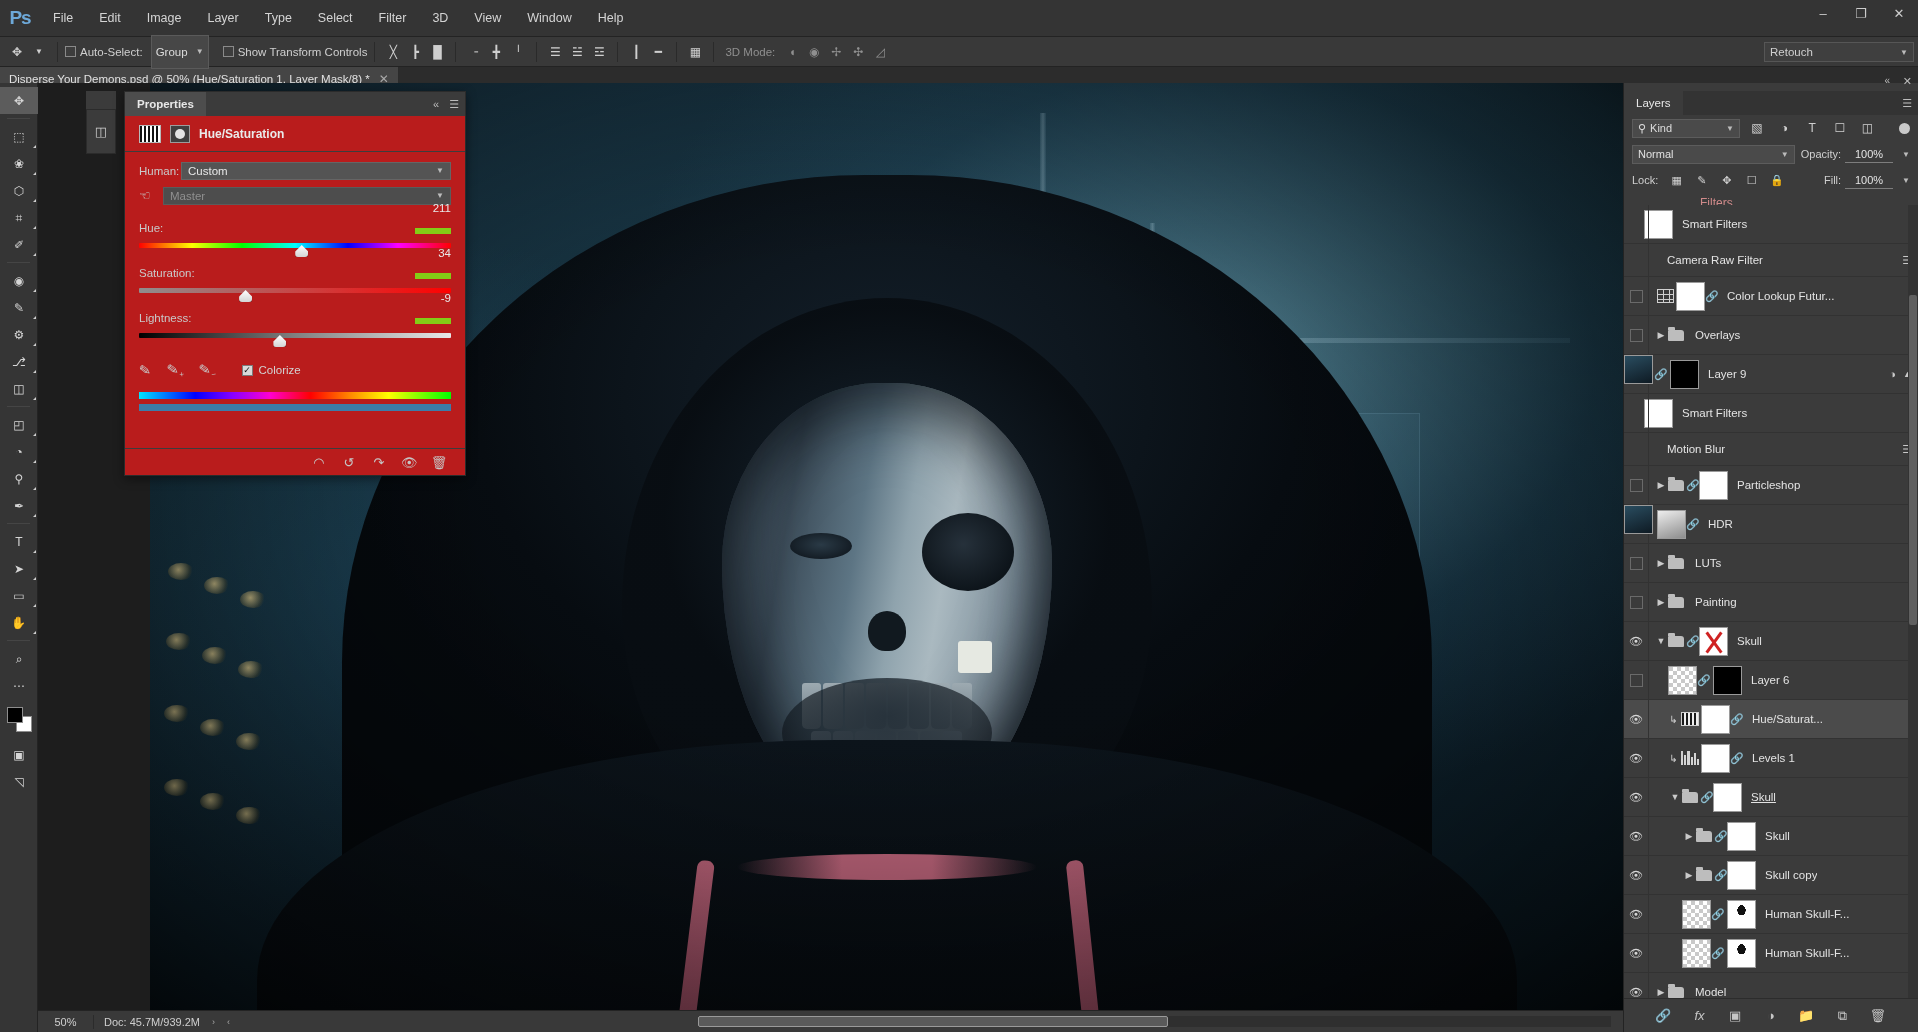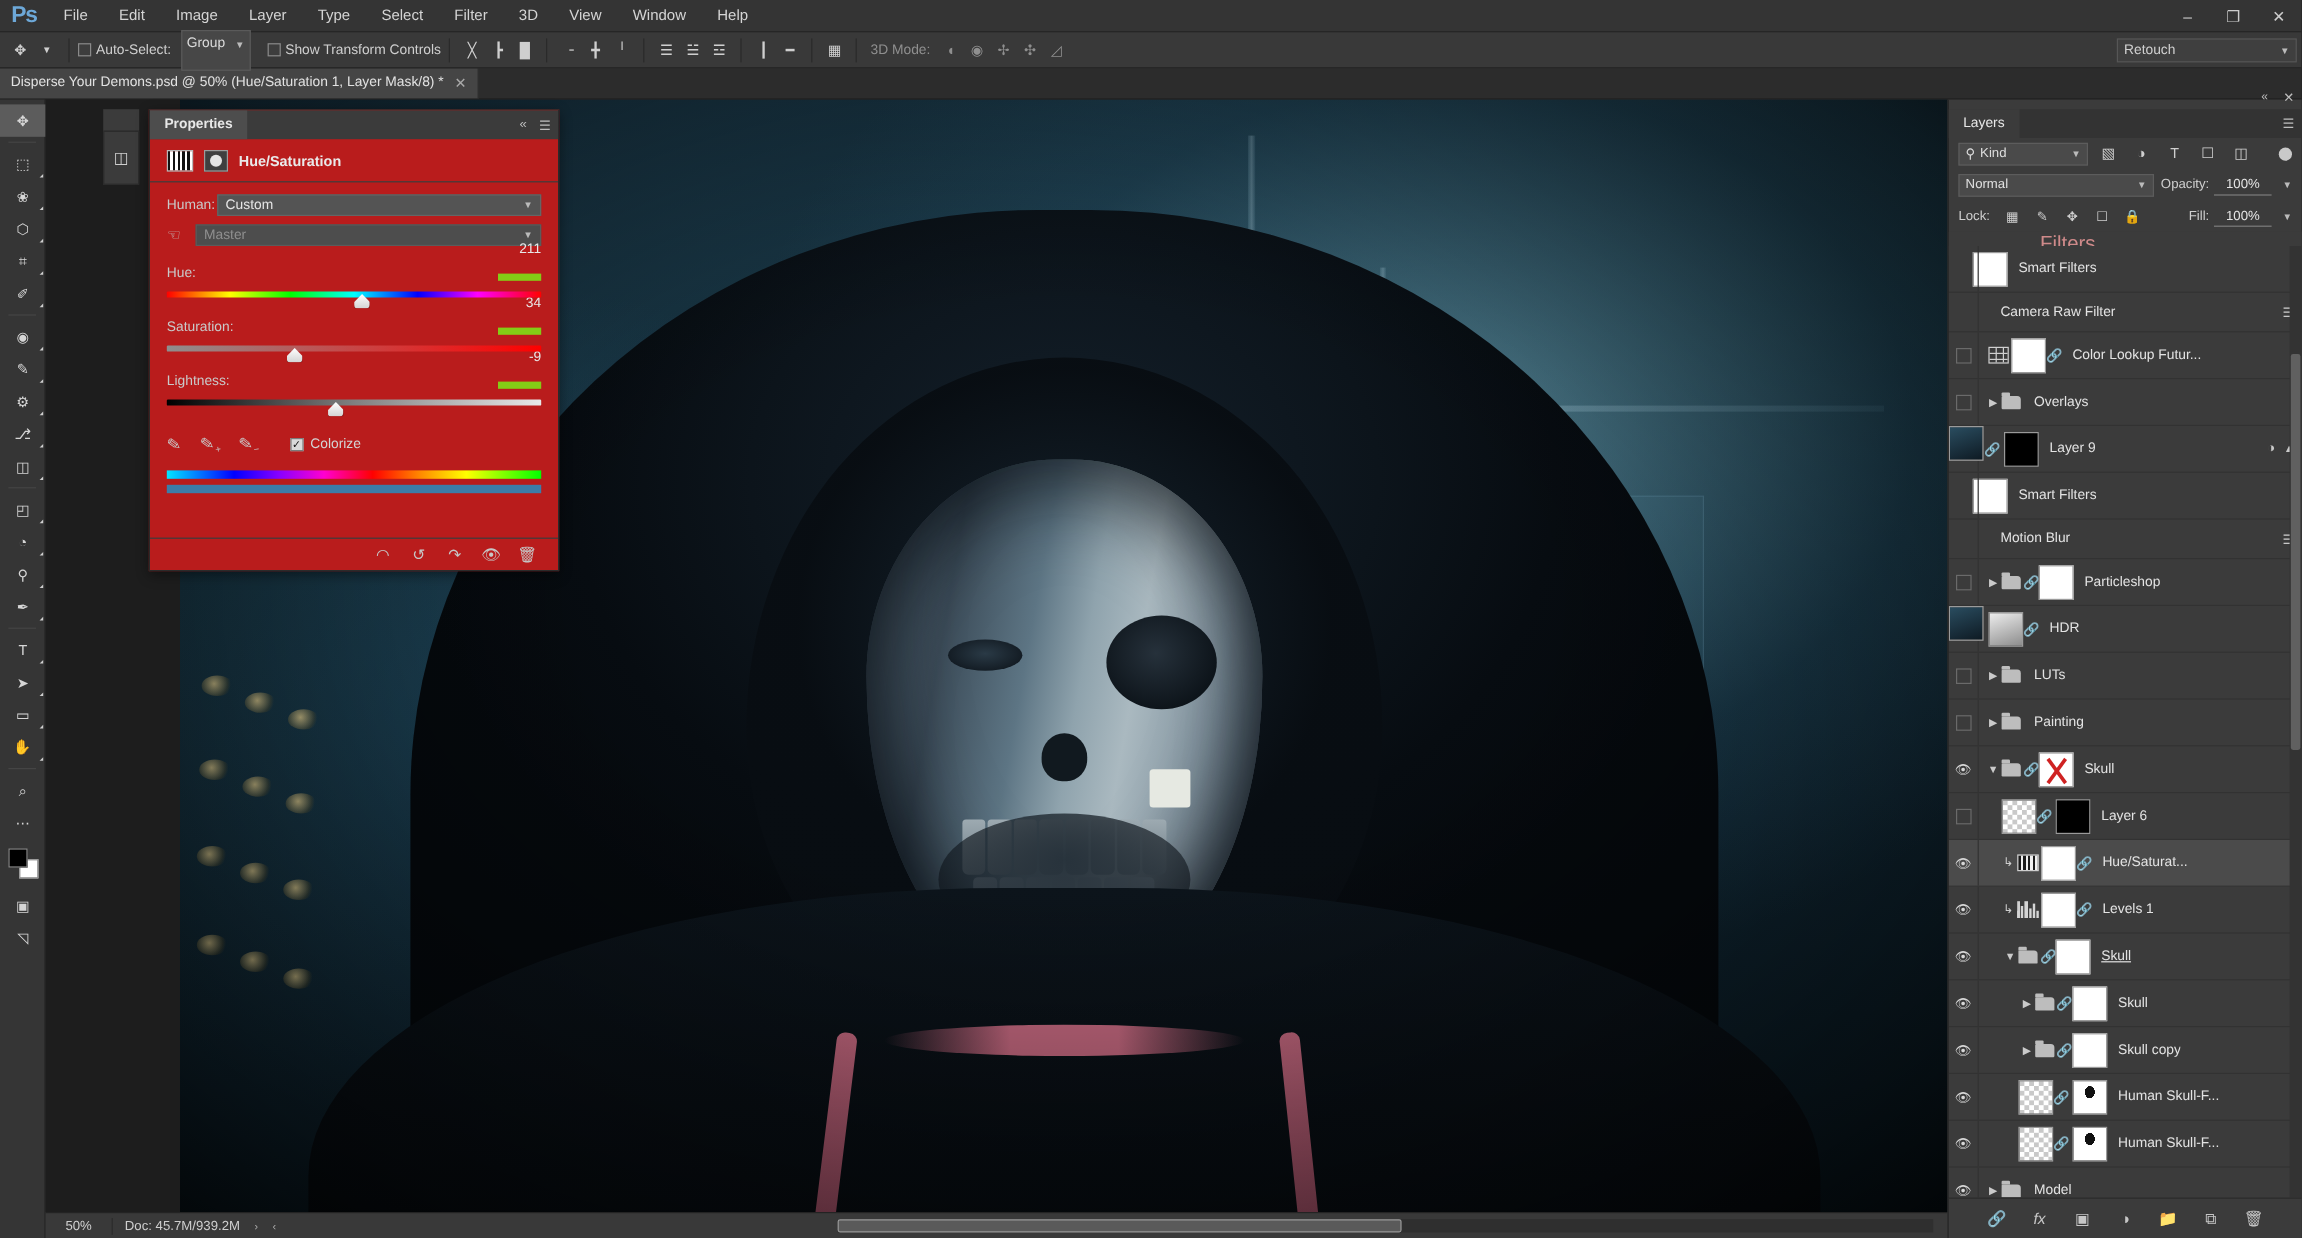--- a/index.html
+++ b/index.html
@@ -3,32 +3,32 @@
 <meta charset="utf-8">
 <style>
   * { box-sizing: border-box; margin:0; padding:0; }
   html,body { width:1918px; height:1032px; overflow:hidden; }
   body {
     font-family: "Liberation Sans", sans-serif;
     background:#2b2b2b; color:#d0d0d0;
     font-size:12px; -webkit-font-smoothing:antialiased;
   }
   
-  #menubar{height:27px;background:#343434;display:flex;align-items:center;border-bottom:1px solid #232323;position:relative;}
+  #menubar{height:37px;background:#343434;display:flex;align-items:center;border-bottom:1px solid #232323;position:relative;}
   #pslogo{width:40px;text-align:center;font-weight:bold;font-size:19px;color:#6da8d8;letter-spacing:-1px;font-family:"Liberation Sans",sans-serif;}
   .menu-item{padding:0 13px;height:27px;line-height:27px;font-size:12.5px;color:#d4d4d4;cursor:default;}
   #winbtns{position:absolute;right:0;top:0;display:flex;height:27px;}
   .winbtn{width:38px;height:27px;display:flex;align-items:center;justify-content:center;color:#ccc;font-size:13px;}
   
   #optionsbar{height:30px;background:#393939;display:flex;align-items:center;border-bottom:1px solid #232323;position:relative;padding-left:6px;}
   .ob-sep{width:1px;height:20px;background:#2a2a2a;margin:0 7px;}
   .ob-icon{width:22px;height:22px;display:flex;align-items:center;justify-content:center;color:#cfcfcf;}
   .ob-label{font-size:11.5px;color:#cfcfcf;margin-left:4px;}
   .chk{width:11px;height:11px;border:1px solid #8a8a8a;background:#3d3d3d;display:inline-block;}
-  .ob-select{height:19px;background:#474747;border:1px solid #5a5a5a;display:flex;align-items:flex-end;padding:16px 4px;font-size:11.5px;color:#dcdcdc;min-width:54px;}
+  .ob-select{height:19px;background:#474747;border:1px solid #5a5a5a;display:flex;align-items:center;padding:16px 4px;font-size:11.5px;color:#dcdcdc;min-width:54px;}
   .caret{margin-left:auto;font-size:8px;color:#bbb;padding-left:5px;}
   #workspace{position:absolute;right:4px;top:5px;width:150px;height:20px;background:#3f3f3f;border:1px solid #565656;display:flex;align-items:center;padding:0 5px;font-size:11.5px;color:#d0d0d0;}
   
   #tabbar{height:26px;background:#2c2c2c;display:flex;align-items:flex-end;border-bottom:1px solid #1e1e1e;}
   #doctab{height:26px;background:#454545;display:flex;align-items:center;padding:0 9px;font-size:11.5px;color:#e2e2e2;border-right:1px solid #2b2b2b;}
   #doctab .x{margin-left:9px;font-size:12px;color:#a9a9a9;}
   
   #main{position:absolute;top:83px;left:0;right:0;bottom:0;}
   
   #toolbar{position:absolute;left:0;top:0;width:38px;bottom:0;background:#353535;border-right:1px solid #232323;padding-top:4px;}
@@ -173,21 +173,21 @@
       linear-gradient(#d0d0d0,#d0d0d0) 0 4px/100% 1px no-repeat,
       linear-gradient(#d0d0d0,#d0d0d0) 0 9px/100% 1px no-repeat,
       linear-gradient(#d0d0d0,#d0d0d0) 5px 0/1px 100% no-repeat,
       linear-gradient(#d0d0d0,#d0d0d0) 11px 0/1px 100% no-repeat;}
   .fxright{margin-left:auto;display:flex;align-items:center;gap:7px;color:#c9c9c9;font-size:11px;}
   #lyrscroll{position:absolute;right:0;top:122px;bottom:34px;width:10px;background:#333;}
   #lyrscroll .th{position:absolute;left:1px;width:8px;background:#606060;border-radius:2px;}
   #lyrfoot{position:absolute;left:0;right:0;bottom:0;height:34px;background:#3b3b3b;border-top:1px solid #2c2c2c;display:flex;align-items:center;justify-content:space-around;padding:0 22px;color:#c6c6c6;font-size:13px;}
   #lyrfoot .fi{width:18px;text-align:center;}
   #filtersrow{height:20px;display:flex;align-items:center;background:#3b3b3b;position:relative;padding-left:24px;}
-  #filtersrow .fl{font-size:17px;color:#cf8a8a;padding-left:52px;}
+  #filtersrow .fl{font-size:12px;color:#cf8a8a;padding-left:52px;}
 </style>
 </head>
 <body>
 
 <div id="menubar">
   <div id="pslogo">Ps</div>
   <div id="menuitems" style="display: flex;">
       <div class="menu-item">File</div>
       <div class="menu-item">Edit</div>
       <div class="menu-item">Image</div>

